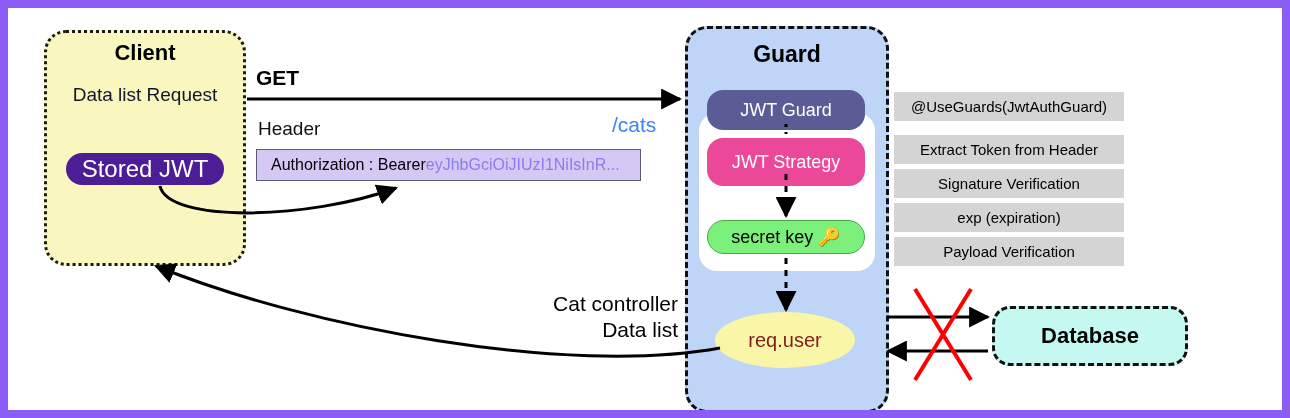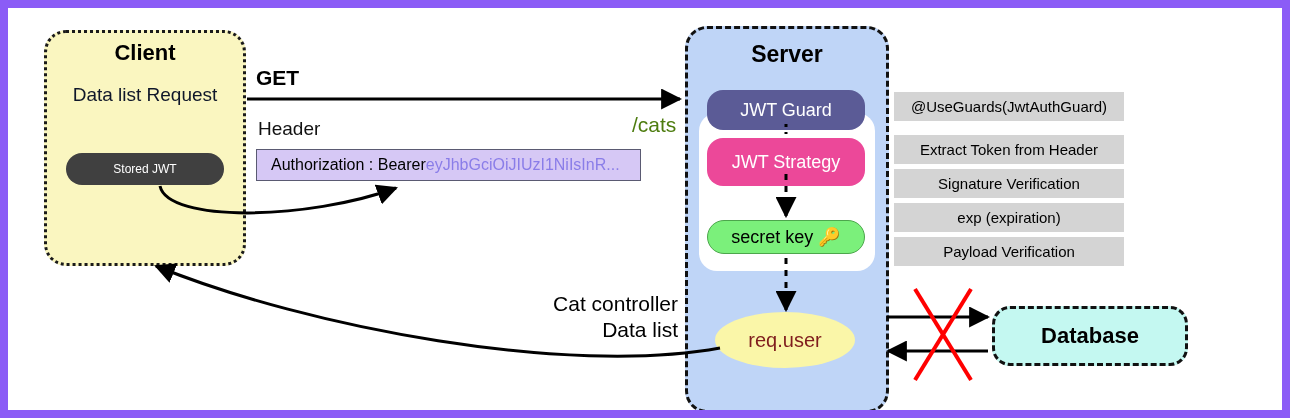--- a/index.html
+++ b/index.html
@@ -31,35 +31,35 @@
     text-align: center;
     font-size: 22px; font-weight: bold; color: #000;
   }
   #client-sub {
     left: 36px; top: 76px; width: 202px;
     text-align: center;
     font-size: 19px; color: #0f172a;
   }
   #stored-jwt {
     left: 58px; top: 145px; width: 158px; height: 32px;
-    background: #404040;
+    background: #4c1d95;
     border-radius: 16px;
     color: #ffffff;
-    font-size: 12px;
+    font-size: 24px;
     display: flex; align-items: center; justify-content: center;
   }
 
   
   #get-label {
     left: 248px; top: 58px;
     font-size: 21px; font-weight: bold; color: #000;
   }
   #cats-label {
-    left: 624px; top: 105px;
-    font-size: 21px; color: #4d7c0f;
+    left: 604px; top: 105px;
+    font-size: 21px; color: #3b82f6;
   }
   #header-label {
     left: 250px; top: 110px;
     font-size: 19px; color: #111;
   }
   #header-box {
     left: 248px; top: 141px; width: 385px; height: 32px;
     background: #D6C8F5;
     border: 1px solid #5a5a72;
     display: flex; align-items: center;
@@ -166,21 +166,21 @@
   <div class="abs" id="get-label">GET</div>
   <div class="abs" id="cats-label">/cats</div>
   <div class="abs" id="header-label">Header</div>
   <div class="abs" id="header-box">
     <span>Authorization : Bearer </span>
       <span id="token-text">eyJhbGciOiJIUzI1NiIsInR...</span>
   </div>
 
   <div class="abs" id="server-box"></div>
   <div class="abs" id="server-white-panel"></div>
-  <div class="abs" id="server-title">Server</div>
+  <div class="abs" id="server-title">Guard</div>
   <div class="abs" id="jwt-guard">JWT Guard</div>
   <div class="abs" id="jwt-strategy">JWT Strategy</div>
   <div class="abs" id="secret-key">
     <span>secret key</span>
     <span>🔑</span>
   </div>
   <div class="abs" id="requser-ellipse">req.user</div>
 
   <div class="abs gray-chip" id="chip0">@UseGuards(JwtAuthGuard)</div>
   <div class="abs gray-chip" id="chip1">Extract Token from Header</div>

